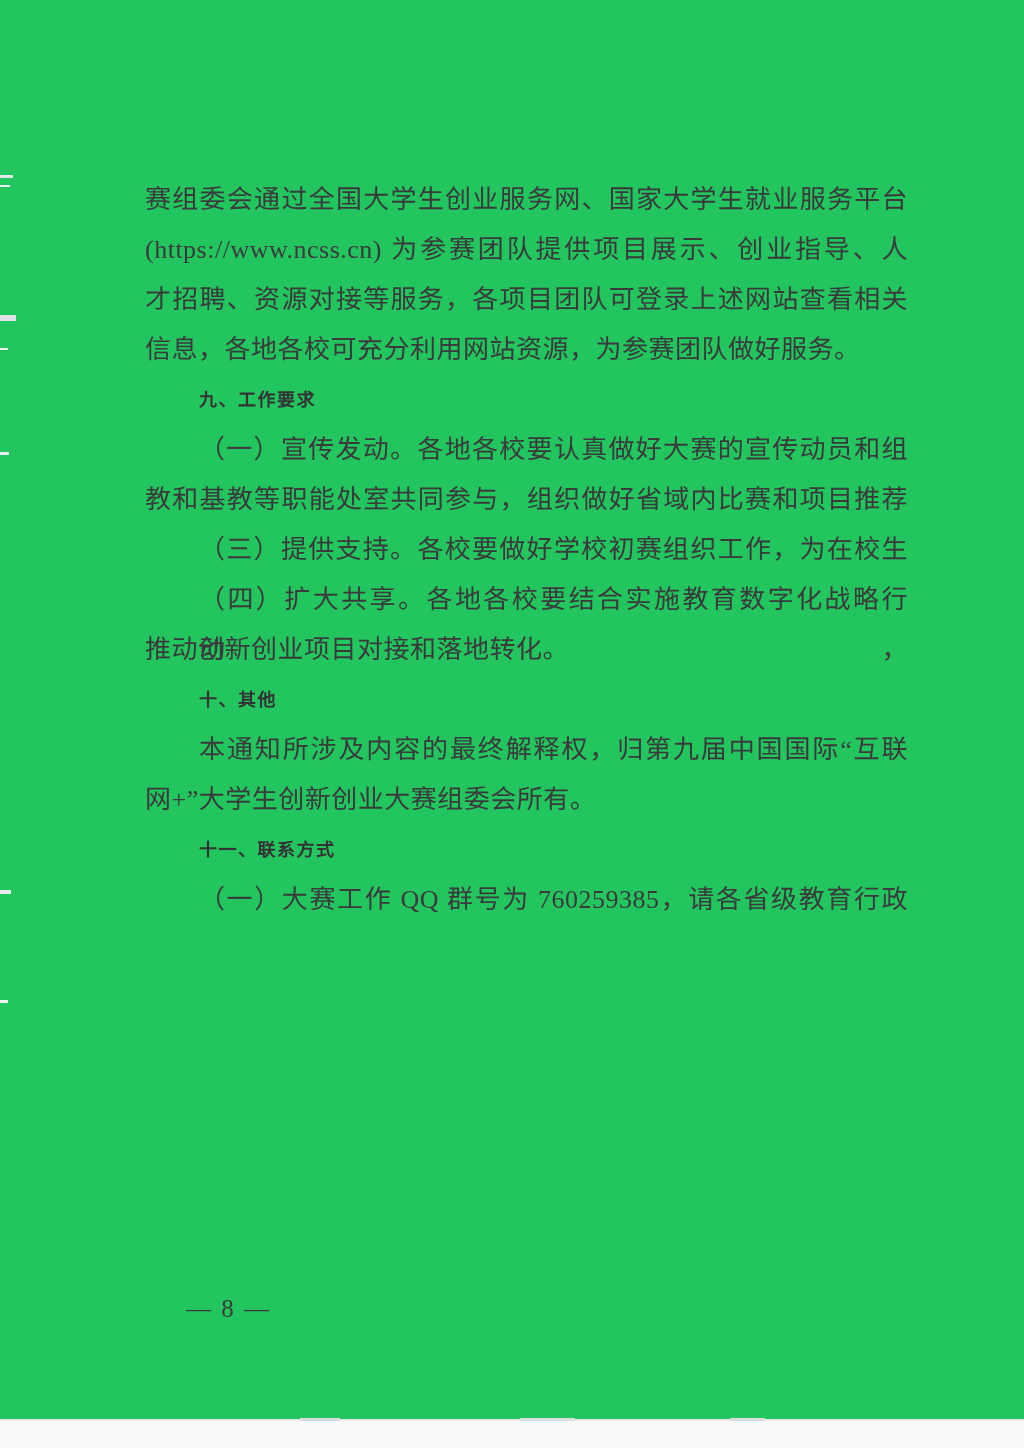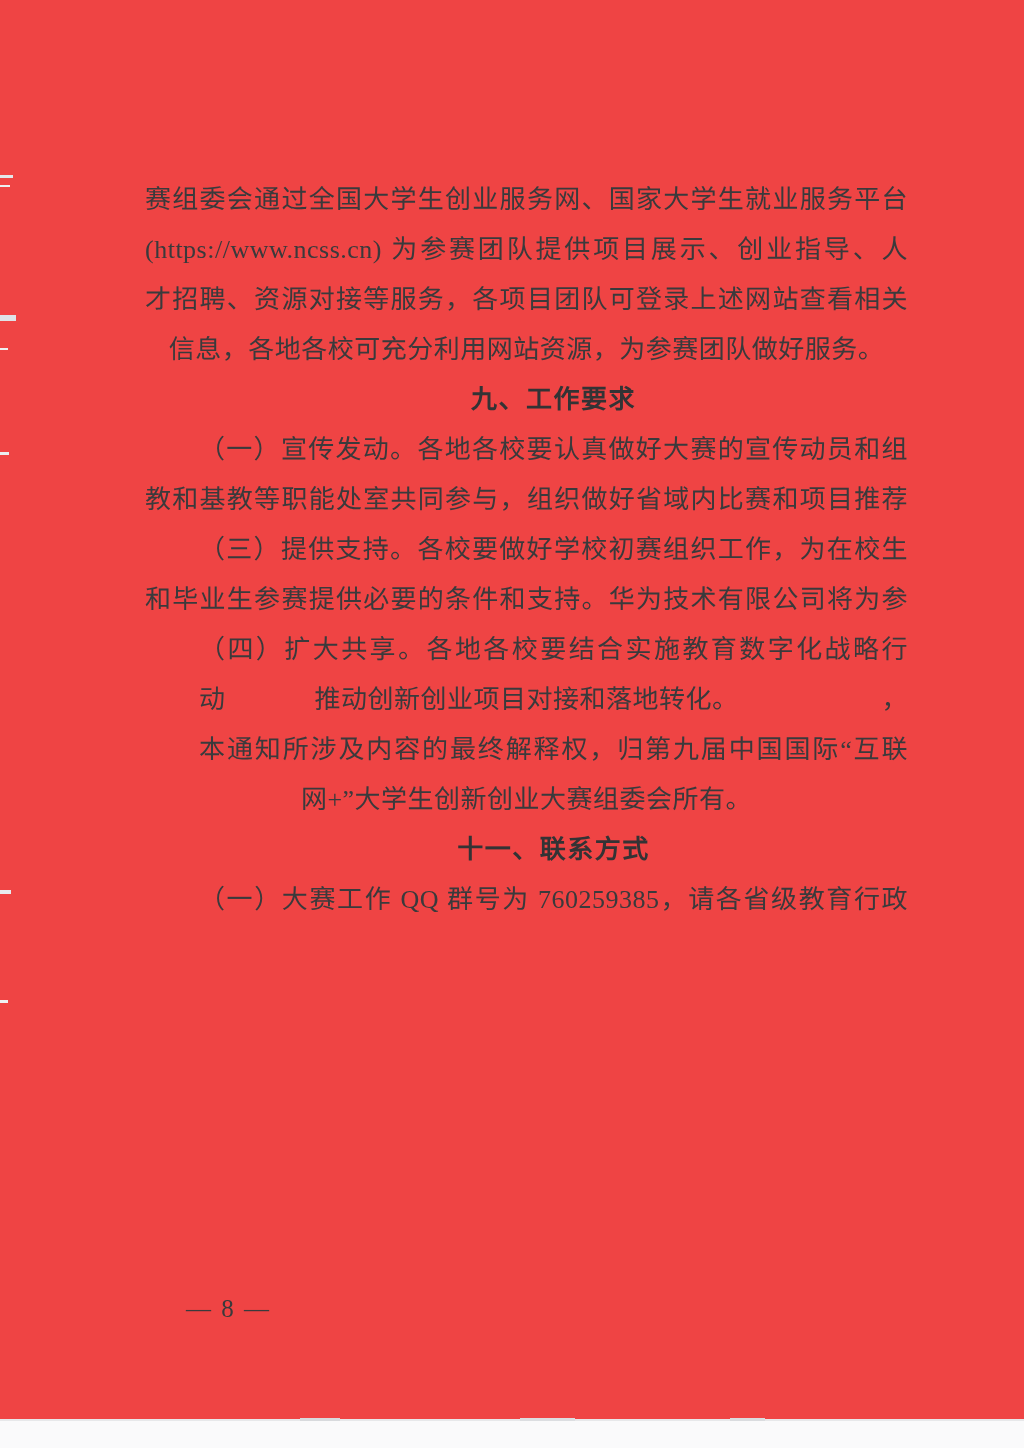--- a/index.html
+++ b/index.html
@@ -4,51 +4,50 @@
 <style>
   html, body {
     margin: 0;
     padding: 0;
     background: #ffffff;
   }
   .sheet {
     position: relative;
     width: 1024px;
     height: 1448px;
-    background: #ef4444;
+    background: #22c55e;
     overflow: hidden;
     font-family: "Liberation Serif", "DejaVu Serif", serif;
   }
   .text-block {
     position: absolute;
     left: 145px;
     top: 175px;
     width: 763px;
   }
   .line {
     height: 50px;
     line-height: 50px;
     font-size: 26px;
     color: #3a3a3c;
     letter-spacing: 0.5px;
     white-space: normal;
-    text-align: center;
   }
   .line.full {
     text-align: justify;
     text-align-last: justify;
     text-justify: inter-character;
   }
   .line.indent {
     padding-left: 54px;
   }
   .line.heading {
-    font-family: Liberation Serif, serif;
+    font-family: Liberation Sans, sans-serif;
     font-weight: 700;
-    font-size: 26px;
+    font-size: 18px;
     color: #333335;
     letter-spacing: 1.5px;
   }
   .seg.lead {
     font-weight: 400;
   }
   .page-number {
     position: absolute;
     left: 186px;
     top: 1292px;
@@ -91,23 +90,23 @@
 <div class="sheet">
   <div class="text-block" id="doc-body">
       <div class="line full"><span class="seg body">赛组委会通过全国大学生创业服务网、国家大学生就业服务平台</span></div>
       <div class="line full"><span class="seg body">(https://www.ncss.cn) 为参赛团队提供项目展示、创业指导、人</span></div>
       <div class="line full"><span class="seg body">才招聘、资源对接等服务，各项目团队可登录上述网站查看相关</span></div>
       <div class="line"><span class="seg body">信息，各地各校可充分利用网站资源，为参赛团队做好服务。</span></div>
       <div class="line indent heading"><span class="seg heading">九、工作要求</span></div>
       <div class="line full indent"><span class="seg lead">（一）宣传发动。</span><span class="seg body">各地各校要认真做好大赛的宣传动员和组</span></div>
       <div class="line full"><span class="seg body">教和基教等职能处室共同参与，组织做好省域内比赛和项目推荐</span></div>
       <div class="line full indent"><span class="seg lead">（三）提供支持。</span><span class="seg body">各校要做好学校初赛组织工作，为在校生</span></div>
-      <div class="line full"><span class="seg body">和毕业生参赛提供必要的条件和支持。华为技术有限公司将为参</span></div>
       <div class="line full indent"><span class="seg lead">（四）扩大共享。</span><span class="seg body">各地各校要结合实施教育数字化战略行动，</span></div>
       <div class="line"><span class="seg body">推动创新创业项目对接和落地转化。</span></div>
+      <div class="line indent heading"><span class="seg heading">十、其他</span></div>
       <div class="line full indent"><span class="seg body">本通知所涉及内容的最终解释权，归第九届中国国际“互联</span></div>
       <div class="line"><span class="seg body">网+”大学生创新创业大赛组委会所有。</span></div>
       <div class="line indent heading"><span class="seg heading">十一、联系方式</span></div>
       <div class="line full indent"><span class="seg body">（一）大赛工作 QQ 群号为 760259385，请各省级教育行政</span></div>
     </div>
 
   <div class="page-number">— 8 —</div>
 
   <div class="artifact a1"></div>
   <div class="artifact a2"></div>

